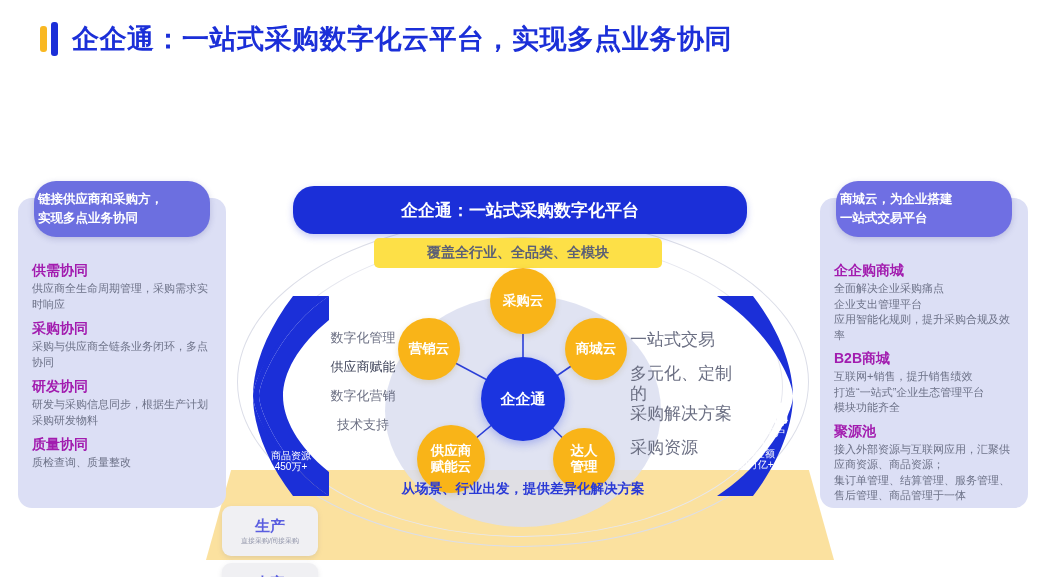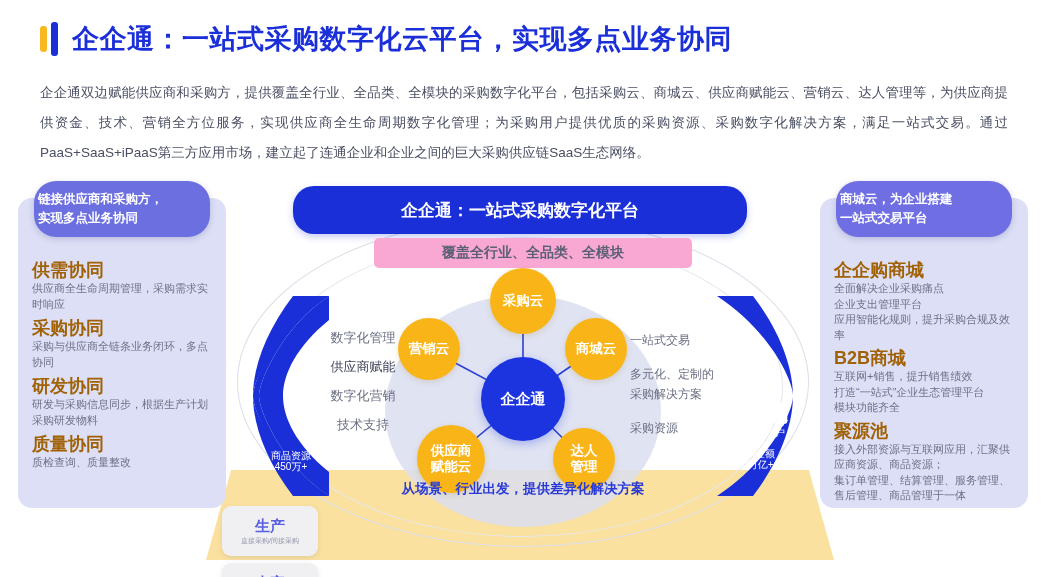--- a/index.html
+++ b/index.html
@@ -38,21 +38,21 @@
   .side-pill {
     position:absolute; left:50%; transform:translateX(-50%); top:-17px;
     width:176px; padding:9px 4px;
     background:#6c6fe0; border-radius:22px;
     color:#fff; font-size:12.5px; font-weight:bold; text-align:left;
     line-height:19px; box-shadow:0 2px 6px rgba(60,60,140,.22);
   }
   .side.right .side-pill { background:#6f6fe3; }
   .side-body { position:absolute; left:14px; right:10px; top:62px; }
   .blk { margin-bottom:6px; }
-  .blk-h { font-size:18px; font-weight:bold; color:#a16207; line-height:20px; margin-bottom:1px; }
+  .blk-h { font-size:14px; font-weight:bold; color:#a21caf; line-height:20px; margin-bottom:1px; }
   .blk-p { font-size:11px; color:#6d7288; line-height:15.5px; }
   .side.right .blk { margin-bottom:5px; }
 
   
   .trapez {
     position:absolute; left:206px; top:295px; width:628px; height:90px;
     background:#fbdf9a;
     clip-path: polygon(4% 0, 96% 0, 100% 100%, 0% 100%);
     opacity:.95;
   }
@@ -73,22 +73,22 @@
 
   
   .banner {
     position:absolute; left:293px; top:11px; width:454px; height:48px;
     background:#1b2fd8; border-radius:21px;
     color:#fff; font-size:17px; font-weight:bold;
     display:flex; align-items:center; justify-content:center;
     box-shadow:0 3px 7px rgba(27,47,216,.25); z-index:6;
   }
   .subbanner {
-    position:absolute; left:374px; top:63px; width:318px; height:30px;
-    background:#f9a8d4; border-radius:5px;
+    position:absolute; left:374px; top:63px; width:288px; height:30px;
+    background:#fde047; border-radius:5px;
     color:#5c6075; font-size:14px; font-weight:bold;
     display:flex; align-items:center; justify-content:center; z-index:6;
   }
 
   
   .cap { position:absolute; top:121px; width:76px; height:200px; z-index:5; }
   .cap.left { left:253px; }
   .cap.right { left:717px; }
   .cap-label {
     position:absolute; top:44px; width:100%;
@@ -106,21 +106,21 @@
   
   .col-left {
     position:absolute; left:313px; top:148px; width:100px; text-align:center;
     z-index:6;
   }
   .col-left div { font-size:13px; color:#6b6f83; line-height:29px; }
   .col-left div.em { color:#41465c; }
   .col-right {
     position:absolute; left:630px; top:155px; width:104px; z-index:6;
   }
-  .col-right div { font-size:12px; color:#6b6f83; line-height:20px; margin-bottom:14px; }
+  .col-right div { font-size:17px; color:#6b6f83; line-height:20px; margin-bottom:14px; }
 
   
   .node {
     position:absolute; border-radius:50%;
     display:flex; align-items:center; justify-content:center;
     color:#fff; font-weight:bold; text-align:center; z-index:7;
     box-shadow:0 2px 6px rgba(140,110,20,.18);
   }
   .node.orange { background:#f9b418; font-size:13.5px; line-height:16px; }
   .node.center {
@@ -154,21 +154,20 @@
 <body>
 
 <div id="page">
 
   <div id="header">
     <div class="title-row">
       <span class="bar-y"></span>
       <span class="bar-b"></span>
       <span class="title-text">企企通：一站式采购数字化云平台，实现多点业务协同</span>
     </div>
-    <div class="intro">企企通双边赋能供应商和采购方，提供覆盖全行业、全品类、全模块的采购数字化平台，包括采购云、商城云、供应商赋能云、营销云、达人管理等，为供应商提供资金、技术、营销全方位服务，实现供应商全生命周期数字化管理；为采购用户提供优质的采购资源、采购数字化解决方案，满足一站式交易。通过PaaS+SaaS+iPaaS第三方应用市场，建立起了连通企业和企业之间的巨大采购供应链SaaS生态网络。</div>
   </div>
 
   <div id="figure">
 
     <div class="trapez"></div>
 
     <div class="grey-ellipse"></div>
     <div class="grey-ellipse2"></div>
     <div class="inner-blob"></div>
 

